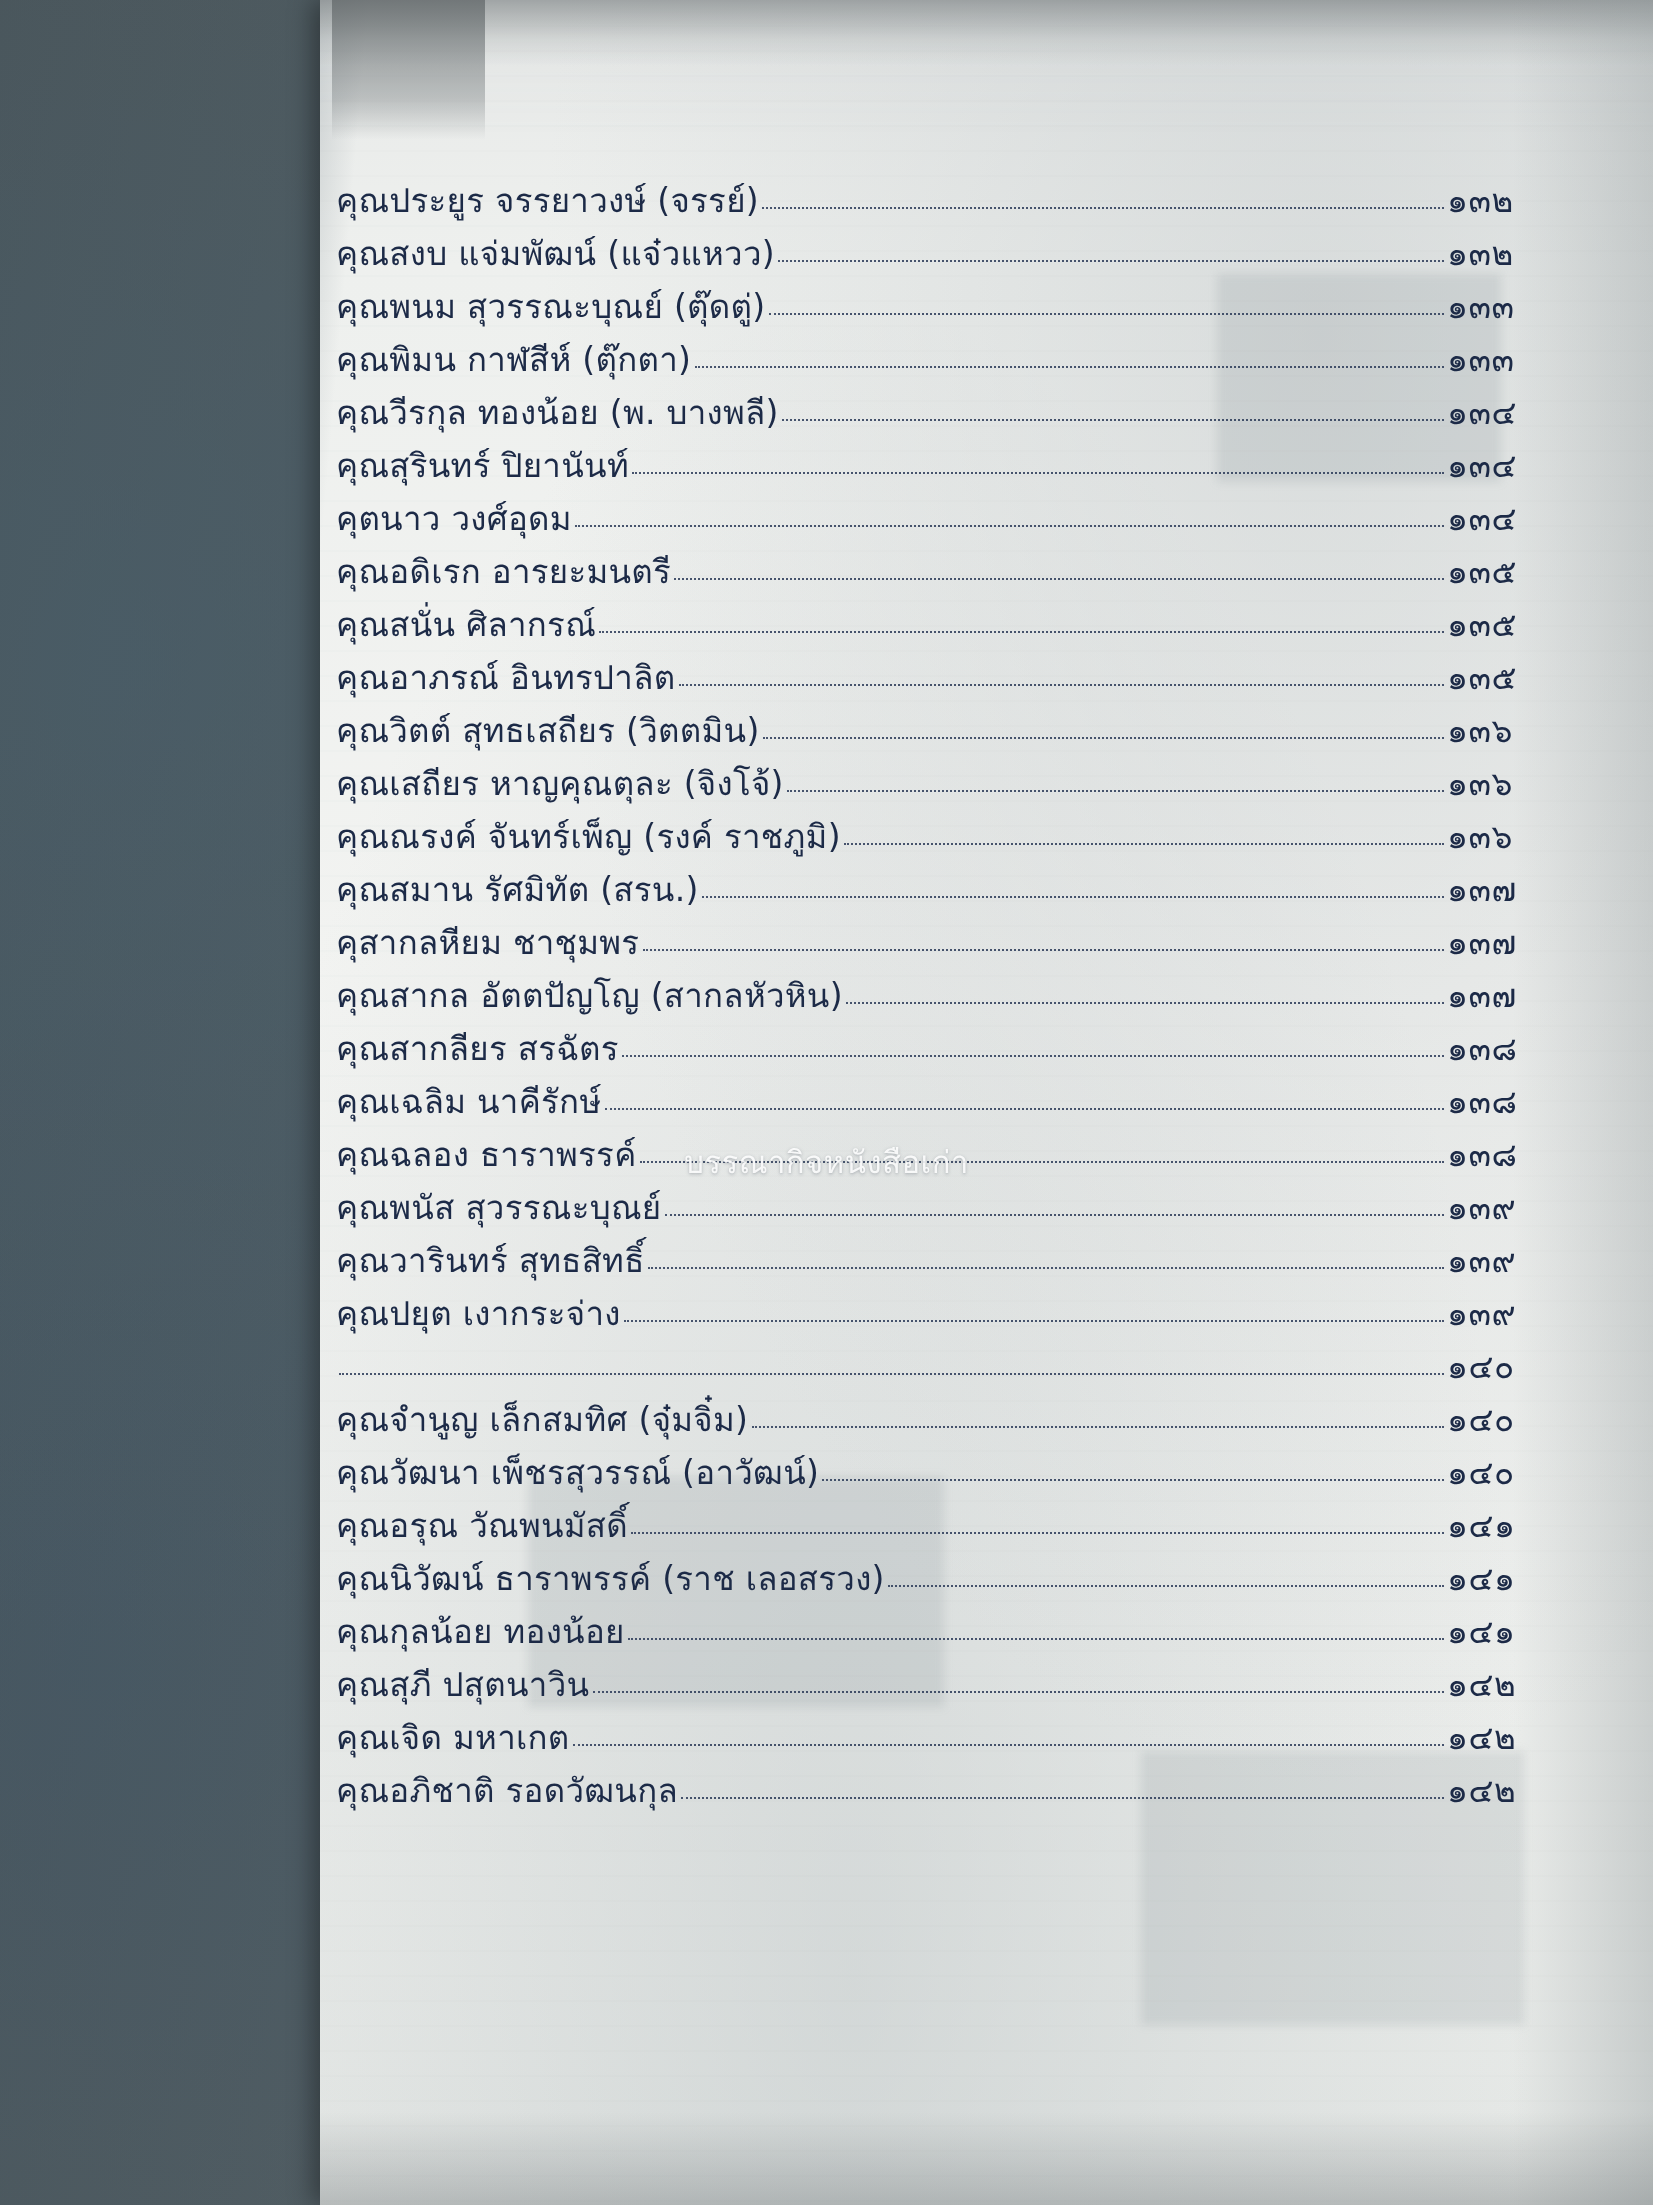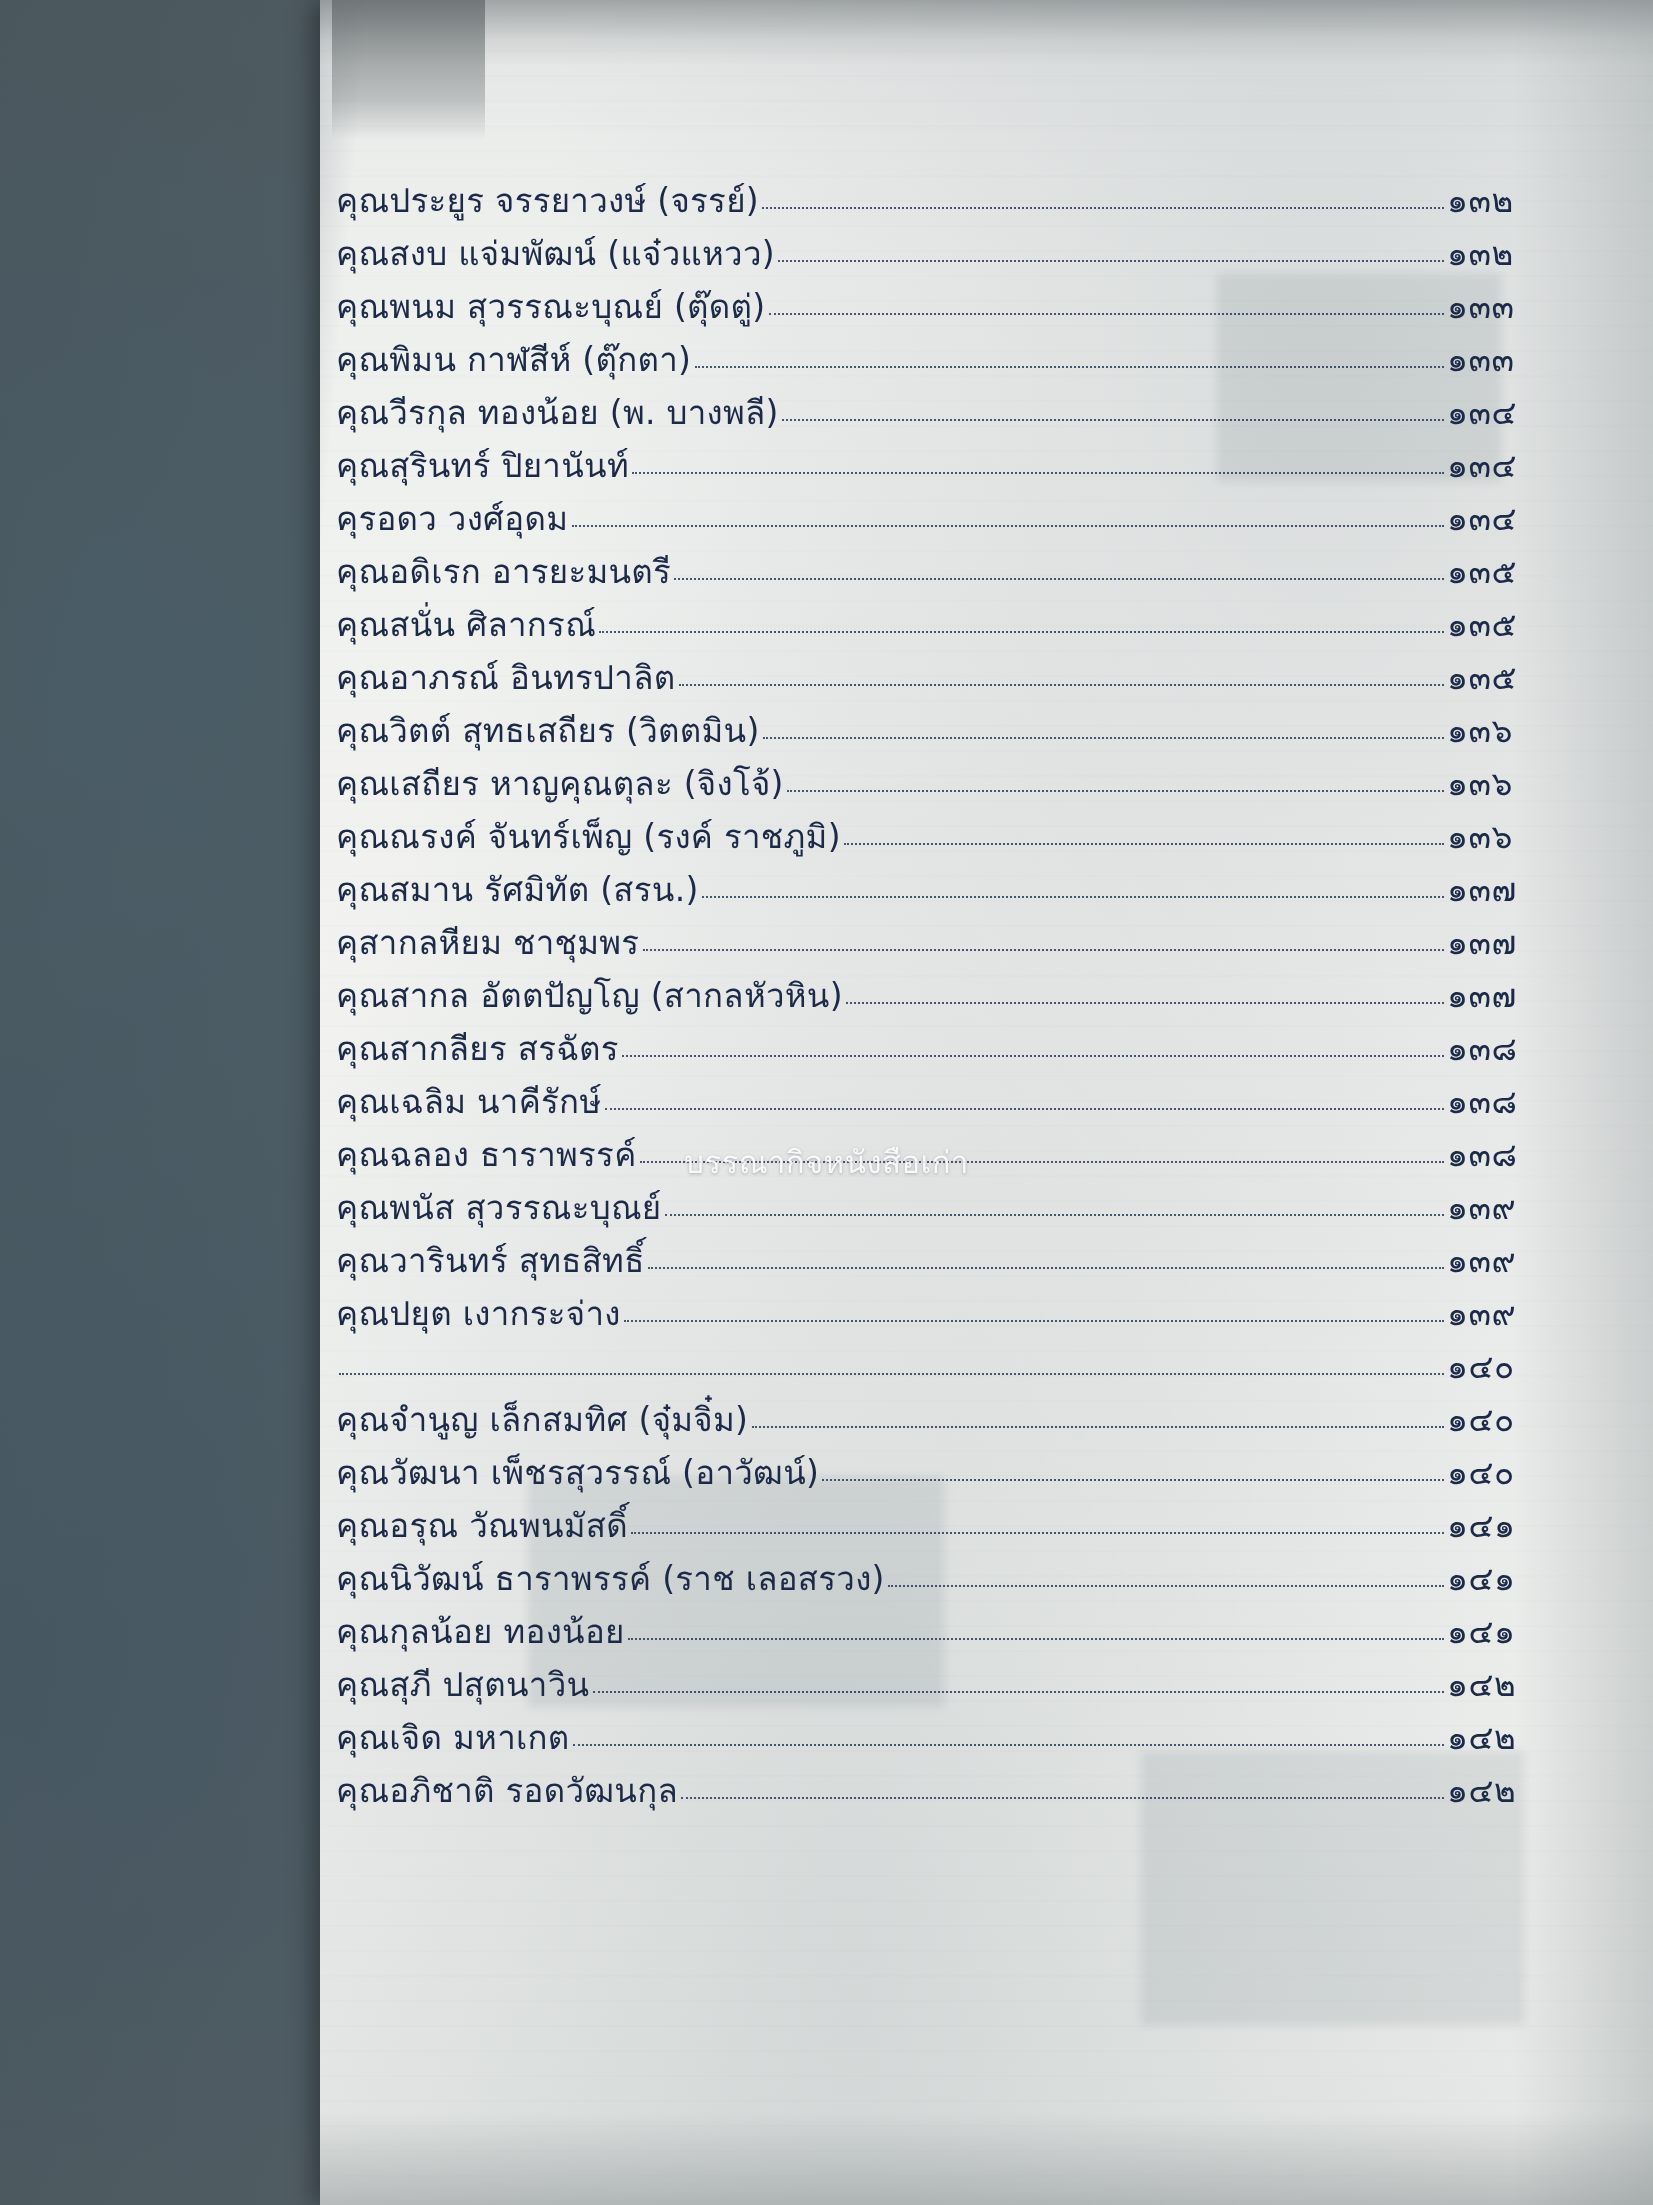--- a/index.html
+++ b/index.html
@@ -197,21 +197,21 @@
       <span class="toc-title">คุณวีรกุล ทองน้อย (พ. บางพลี)</span>
       <span class="toc-dots"></span>
       <span class="toc-page">๑๓๔</span>
     </div>
     <div class="toc-row">
       <span class="toc-title">คุณสุรินทร์  ปิยานันท์</span>
       <span class="toc-dots"></span>
       <span class="toc-page">๑๓๔</span>
     </div>
     <div class="toc-row">
-      <span class="toc-title">คุรอดว  วงศ์อุดม</span>
+      <span class="toc-title">คุตนาว  วงศ์อุดม</span>
       <span class="toc-dots"></span>
       <span class="toc-page">๑๓๔</span>
     </div>
     <div class="toc-row">
       <span class="toc-title">คุณอดิเรก  อารยะมนตรี</span>
       <span class="toc-dots"></span>
       <span class="toc-page">๑๓๕</span>
     </div>
     <div class="toc-row">
       <span class="toc-title">คุณสนั่น  ศิลากรณ์</span>

